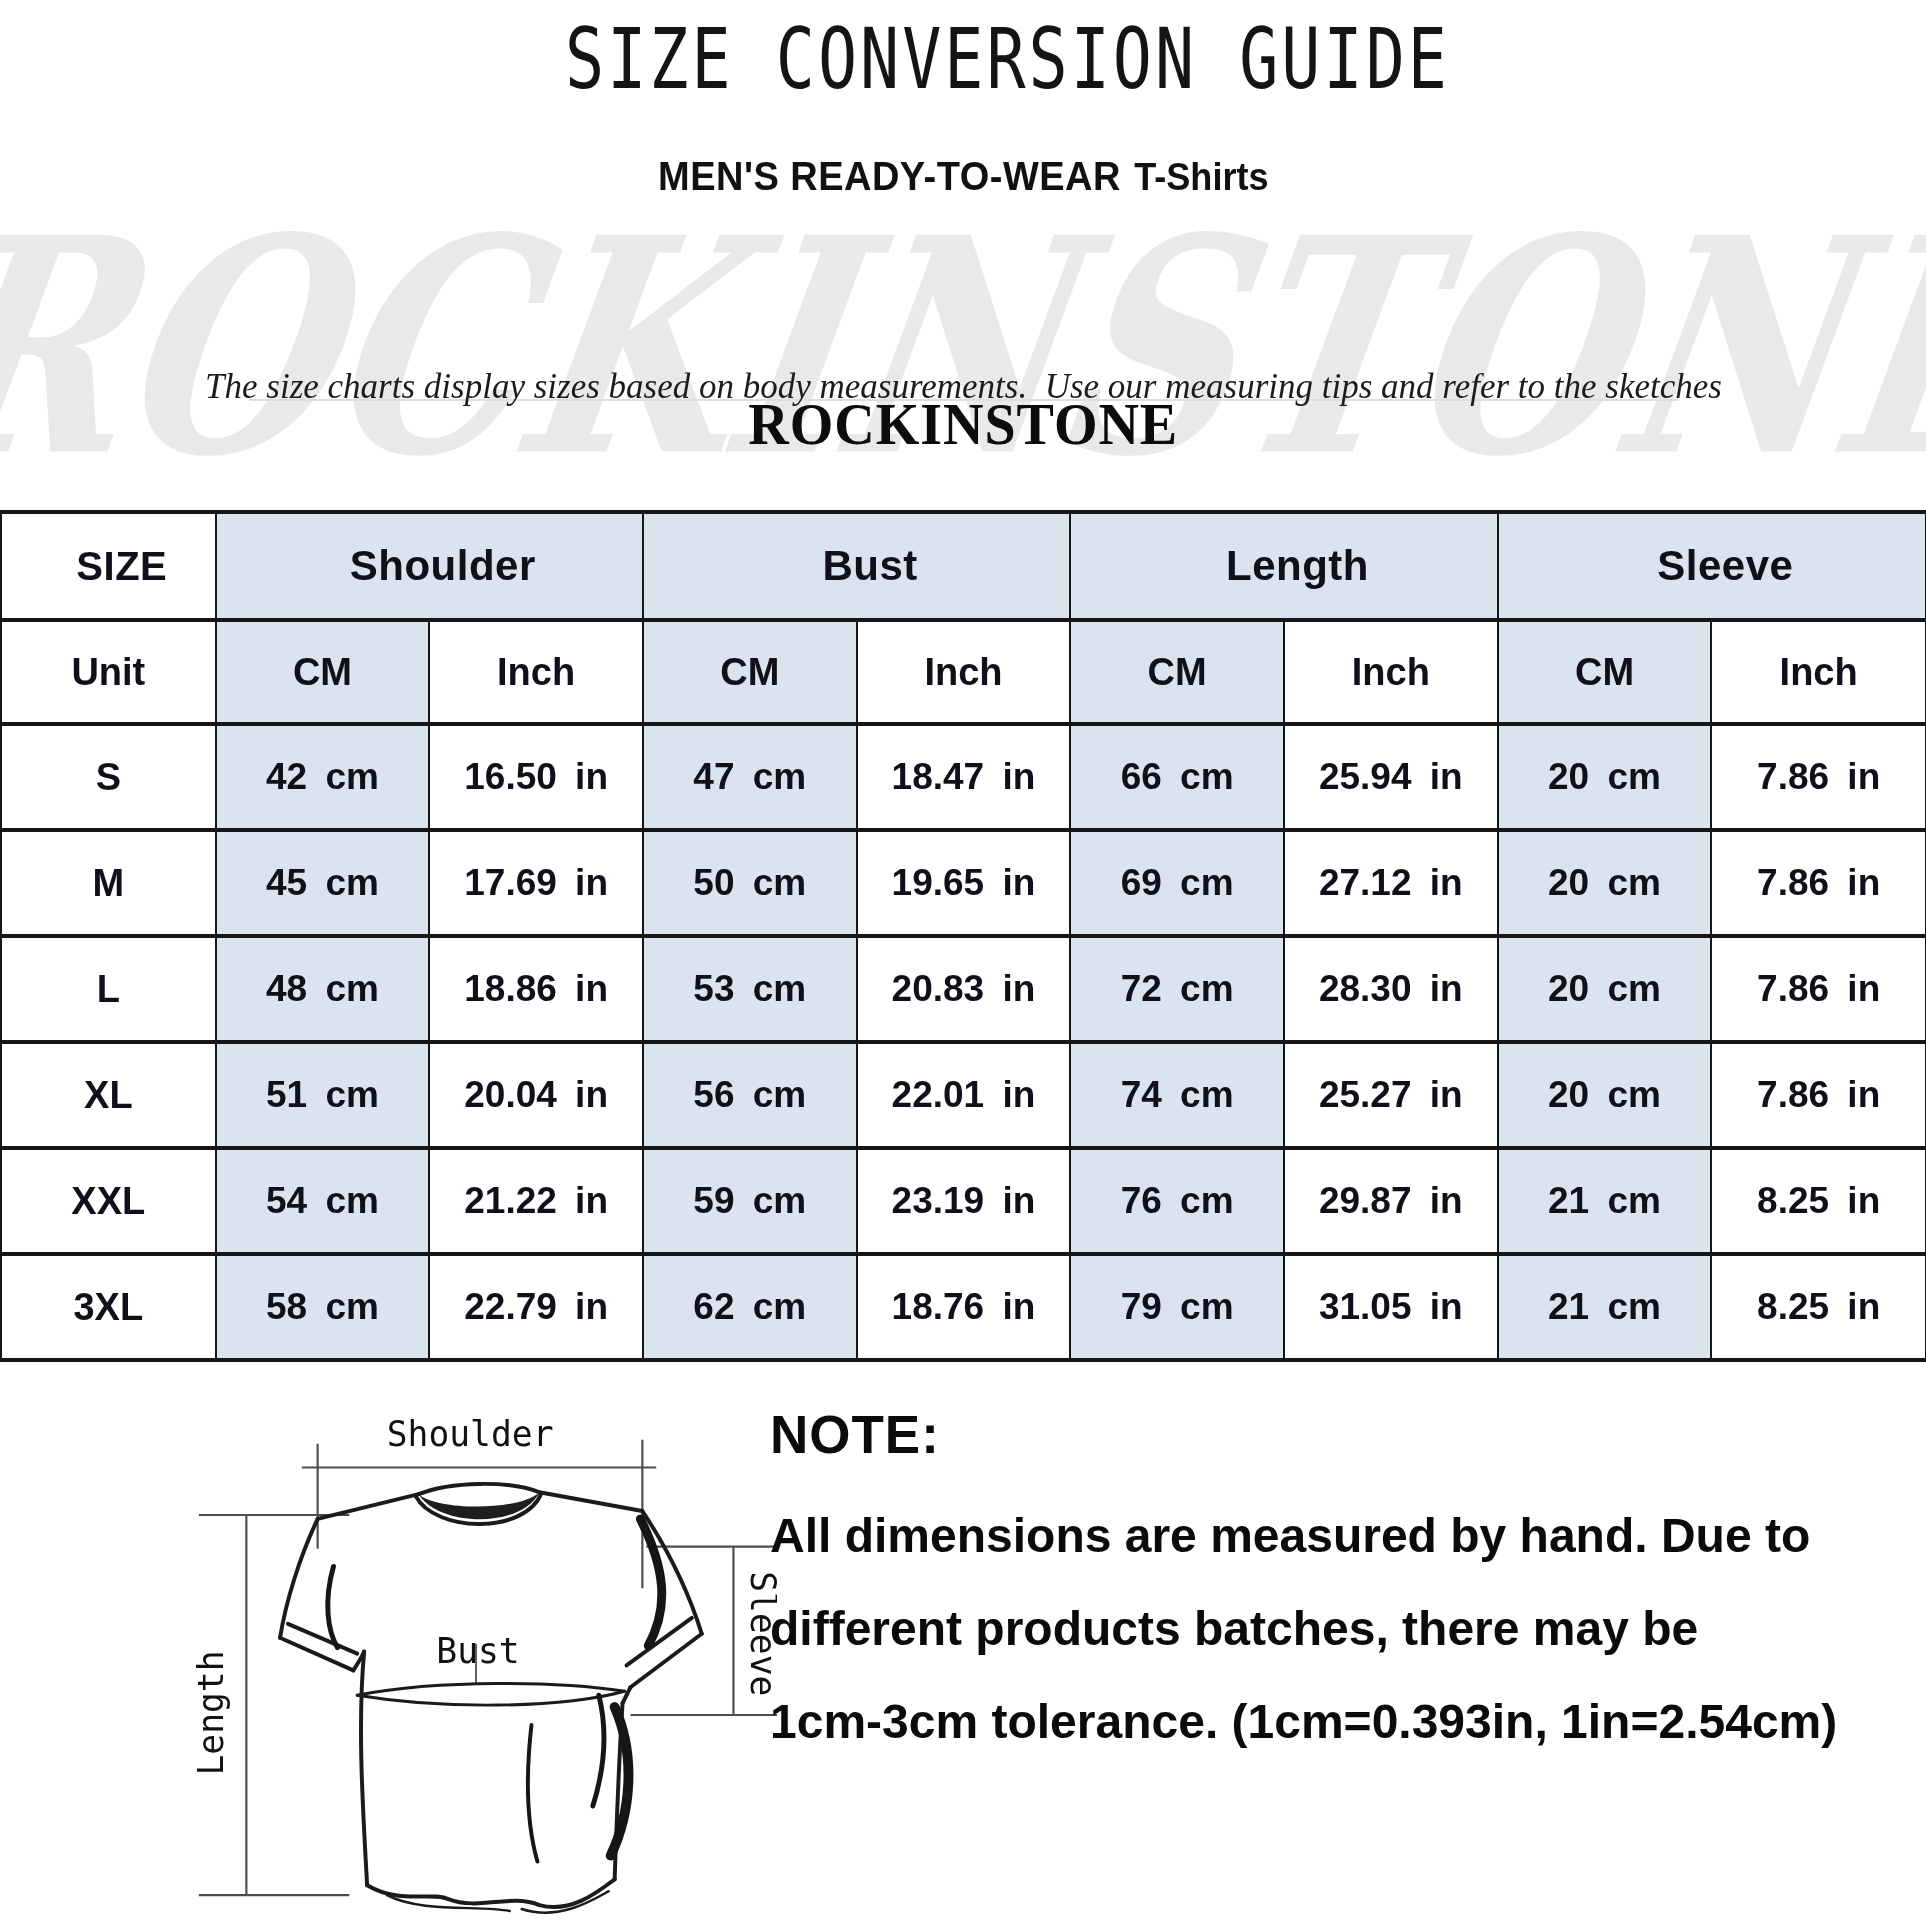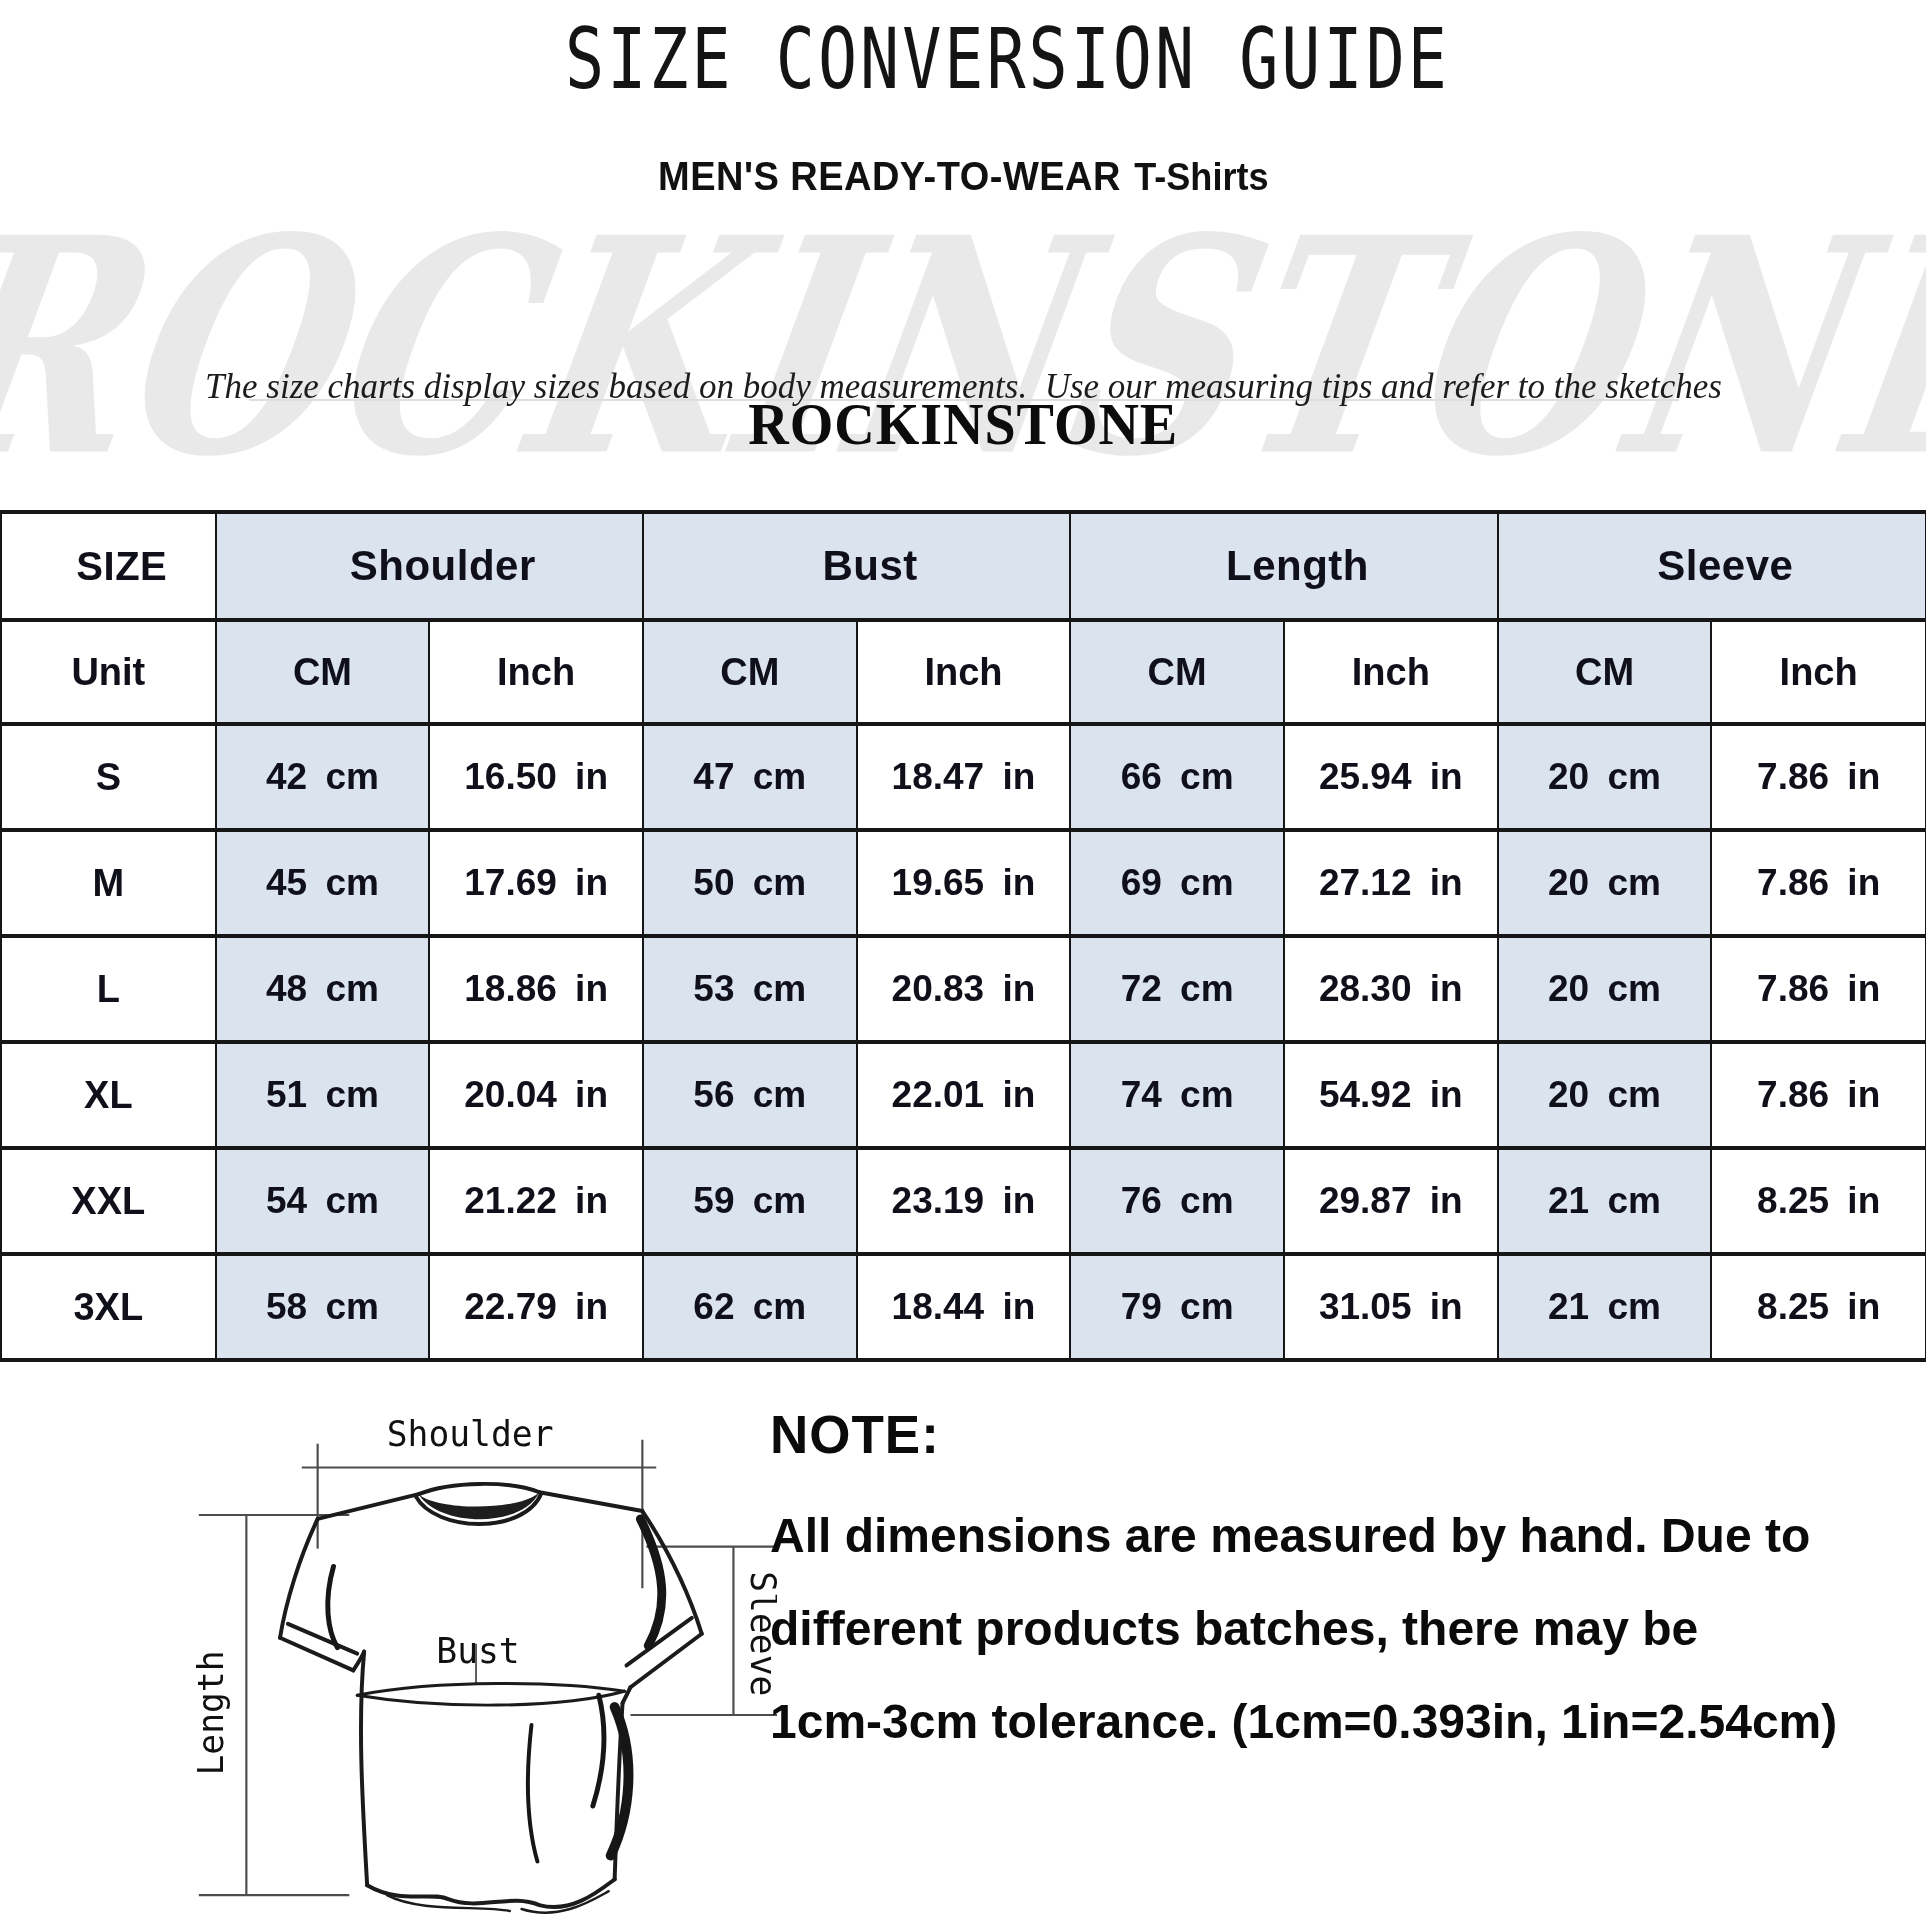--- a/index.html
+++ b/index.html
@@ -141,41 +141,41 @@
       <td class="c-blue val">20 cm</td>
       <td class="c-white val">7.86 in</td>
     </tr>
     <tr class="r-data">
       <td class="c-white sz">XL</td>
       <td class="c-blue val">51 cm</td>
       <td class="c-white val">20.04 in</td>
       <td class="c-blue val">56 cm</td>
       <td class="c-white val">22.01 in</td>
       <td class="c-blue val">74 cm</td>
-      <td class="c-white val">54.92 in</td>
+      <td class="c-white val">25.27 in</td>
       <td class="c-blue val">20 cm</td>
       <td class="c-white val">7.86 in</td>
     </tr>
     <tr class="r-data">
       <td class="c-white sz">XXL</td>
       <td class="c-blue val">54 cm</td>
       <td class="c-white val">21.22 in</td>
       <td class="c-blue val">59 cm</td>
       <td class="c-white val">23.19 in</td>
       <td class="c-blue val">76 cm</td>
       <td class="c-white val">29.87 in</td>
       <td class="c-blue val">21 cm</td>
       <td class="c-white val">8.25 in</td>
     </tr>
     <tr class="r-data">
       <td class="c-white sz">3XL</td>
       <td class="c-blue val">58 cm</td>
       <td class="c-white val">22.79 in</td>
       <td class="c-blue val">62 cm</td>
-      <td class="c-white val">18.44 in</td>
+      <td class="c-white val">18.76 in</td>
       <td class="c-blue val">79 cm</td>
       <td class="c-white val">31.05 in</td>
       <td class="c-blue val">21 cm</td>
       <td class="c-white val">8.25 in</td>
     </tr>
   </tbody>
     </table>
 
   <svg class="diagram" width="594" height="529" viewBox="0 0 600 534">
     <g fill="none" stroke="#4d4d4d" stroke-width="2.2">

